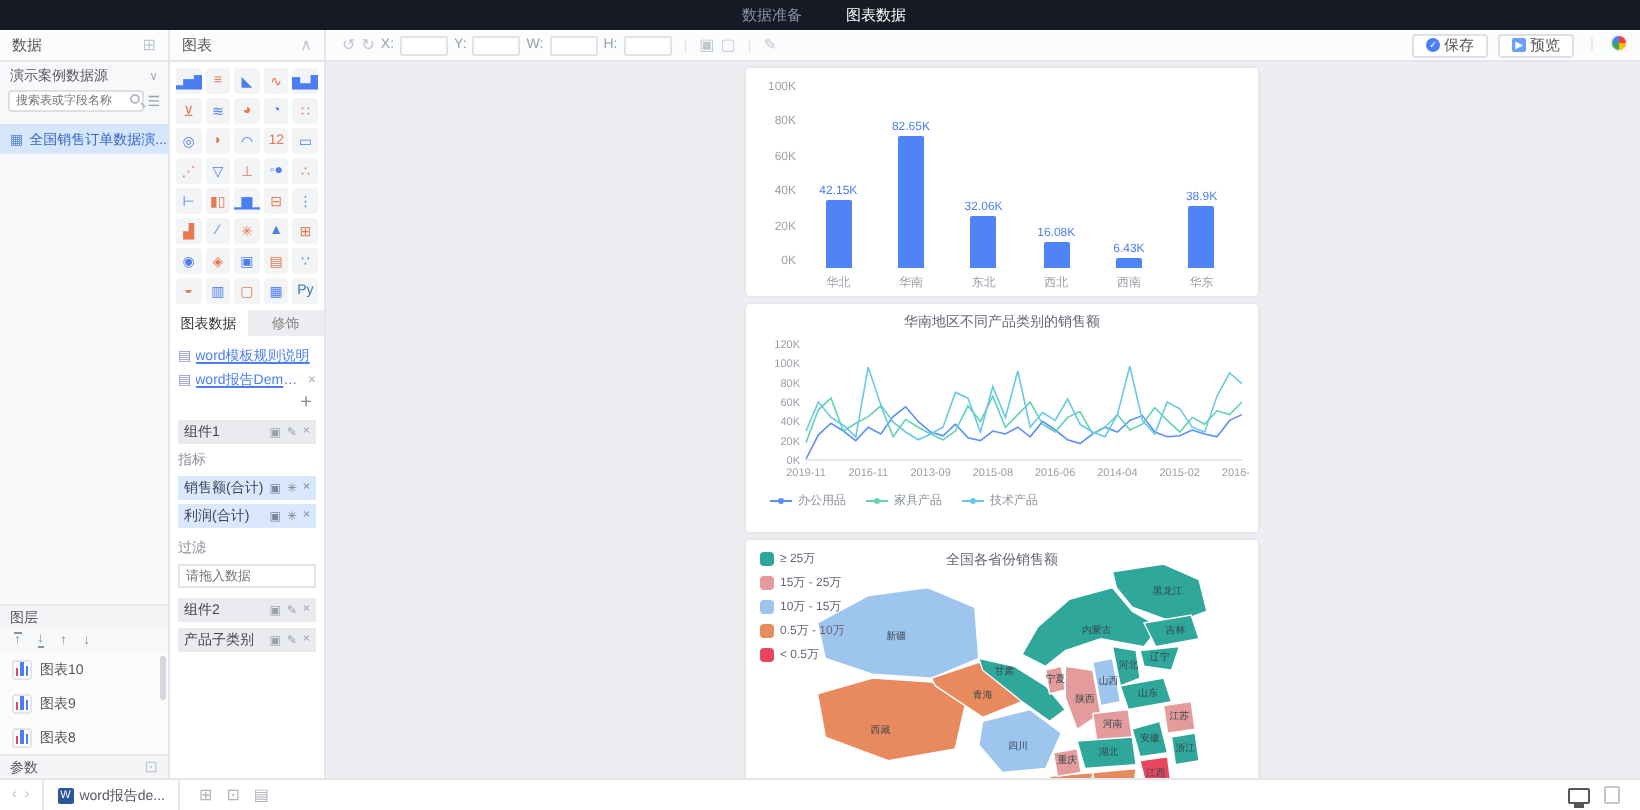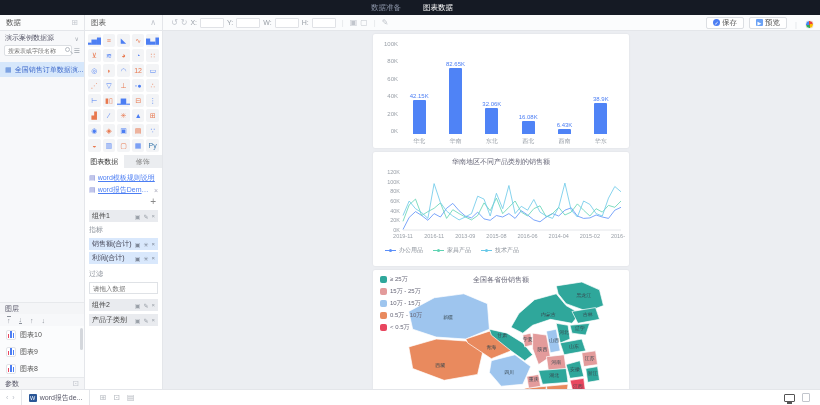--- a/index.html
+++ b/index.html
@@ -15,21 +15,21 @@
 
   
   .toolbar { height:16px; background:#fbfcfd; border-bottom:1px solid #e4e6ea; display:flex; align-items:center; flex:none; font-size:7.5px; color:#555; }
   .tb-data { width:85px; height:100%; border-right:1px solid #e4e6ea; display:flex; align-items:center; justify-content:space-between; padding:0 6px; }
   .tb-chart { width:78px; height:100%; border-right:1px solid #e4e6ea; display:flex; align-items:center; justify-content:space-between; padding:0 6px; }
   .tb-mid { flex:1; display:flex; align-items:center; gap:3px; padding:0 8px; color:#b9bec7; }
   .tb-mid .lbl { color:#9aa0a8; font-size:7px; }
   .tb-input { width:24px; height:10px; border:1px solid #e0e2e6; background:#fff; border-radius:1px; font-size:7px; padding:0 2px; color:#555; }
   .tb-sep { color:#e0e2e6; margin:0 3px; }
   .tb-icon { font-size:8px; color:#c2c6cd; cursor:pointer; }
-  .tb-right { display:flex; align-items:flex-end; gap:5px; margin-right:6px;margin-left:23px; }
+  .tb-right { display:flex; align-items:flex-start; gap:5px; margin-right:6px;margin-left:23px; }
   .btn { display:flex; align-items:center; gap:2px; border:1px solid #dcdfe3; background:#fff; border-radius:2px; height:12px; padding:0 6px; font-size:7.5px; color:#555; cursor:pointer; }
   .dot-check { width:7px; height:7px; border-radius:50%; background:#4c7ef3; color:#fff; font-size:5px; display:flex; align-items:center; justify-content:center; }
   .sq-prev { width:7px; height:7px; border-radius:1px; background:#6aa1f5; color:#fff; font-size:5px; display:flex; align-items:center; justify-content:center; }
   .chrome-dot { width:9px; height:9px; border-radius:50%; background:conic-gradient(#ea4335 0 25%,#fbbc05 25% 50%,#34a853 50% 75%,#4285f4 75% 100%); border:1px solid #eee; cursor:pointer; }
 
   
   .main { flex:1; display:flex; overflow:hidden; }
 
   
   .left-panel { width:85px; flex:none; background:#f7f8fa; border-right:1px solid #e4e6ea; display:flex; flex-direction:column; font-size:7px; }

